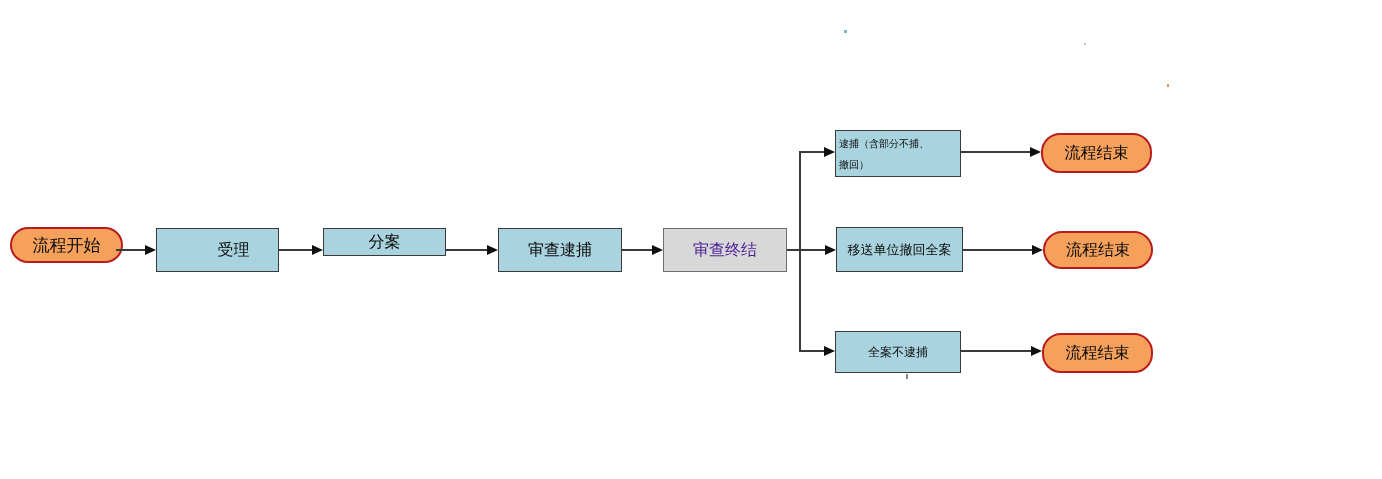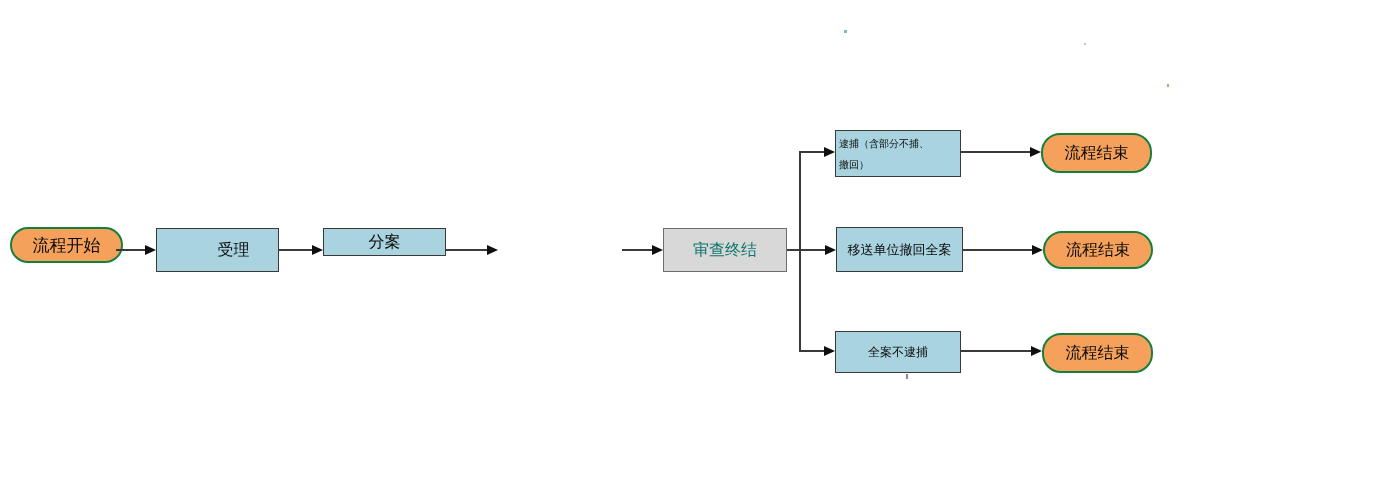--- a/index.html
+++ b/index.html
@@ -20,34 +20,34 @@
     box-sizing: border-box;
     display: flex;
     align-items: center;
     justify-content: center;
     color: #0a0a0a;
     text-align: center;
     white-space: nowrap;
   }
   .terminal {
     background: #F5A15B;
-    border: 2px solid #15803d;
+    border: 2px solid #b91c1c;
     border-radius: 22px;
     font-size: 17px;
   }
   .terminal.end { font-size: 16px; border-radius: 19px; }
   .process {
     background: #A9D4DF;
     border: 1.5px solid #3a3a3a;
     font-size: 16px;
   }
   .final-step {
     background: #D8D8D8;
     border: 1.5px solid #6e6e6e;
-    color: #0f766e;
+    color: #4c1d95;
   }
   .branch-top {
     flex-direction: column;
     align-items: flex-start;
     justify-content: center;
     font-size: 10px;
     line-height: 21px;
     padding-left: 3px;
     text-align: left;
   }
@@ -77,20 +77,21 @@
 <body>
 
 <div class="canvas">
 
   <div class="node terminal" style="left:10px; top:227px; width:113px; height:36px;">流程开始</div>
 
   <div class="node process" style="left:156px; top:228px; width:123px; height:44px;padding-left:32px;">受理</div>
 
   <div class="node process" style="left:323px; top:228px; width:123px; height:28px;">分案</div>
 
+  <div class="node process" style="left:498px; top:228px; width:124px; height:44px;">审查逮捕</div>
 
   <div class="node process final-step" style="left:663px; top:228px; width:124px; height:44px;">审查终结</div>
 
   <div class="node process branch-top" style="left:835px; top:130px; width:126px; height:47px;">
     <div>逮捕（含部分不捕、</div>
     <div>撤回）</div>
   </div>
 
   <div class="node process branch-mid" style="left:836px; top:227px; width:127px; height:45px;">移送单位撤回全案</div>
 

